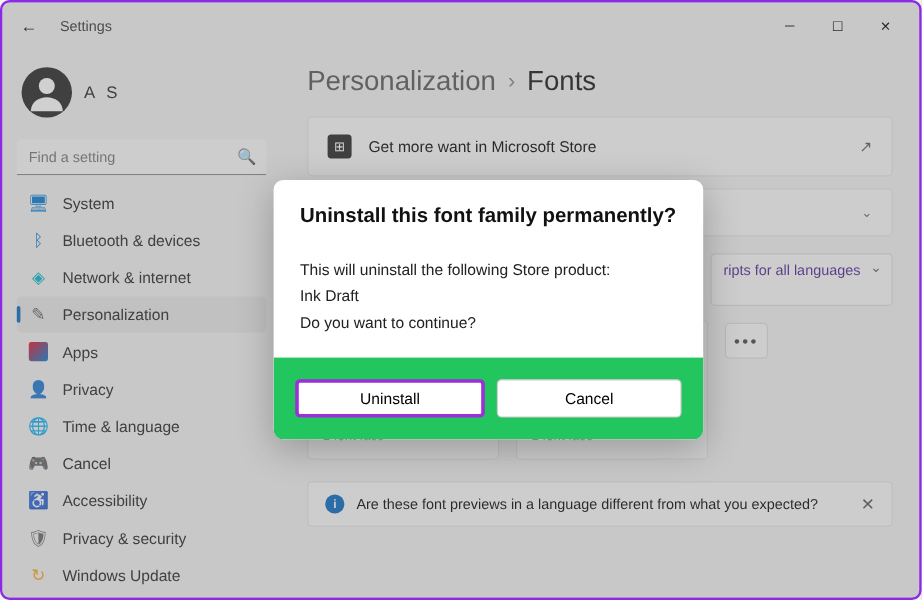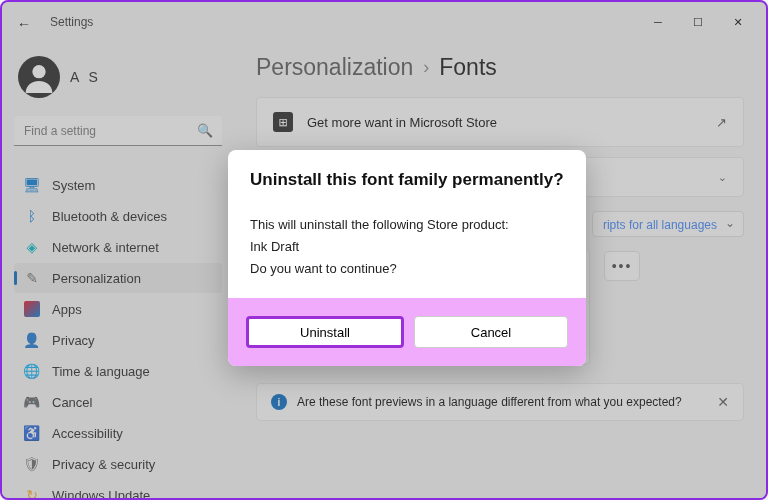--- a/index.html
+++ b/index.html
@@ -10,56 +10,56 @@
 .back-btn{width:28px;height:28px;display:flex;align-items:center;justify-content:center;font-size:14px;border-radius:4px}
 .app-title{font-size:12px;color:#333}
 .win-controls{display:flex;gap:0}
 .win-btn{width:40px;height:30px;display:flex;align-items:center;justify-content:center;font-size:11px}
 .content{display:flex;height:calc(100% - 40px)}
 .sidebar{width:232px;padding:8px 12px;overflow:hidden}
 .user-row{display:flex;align-items:center;gap:10px;padding:6px 4px 14px}
 .avatar{width:42px;height:42px;border-radius:50%;background:#222;display:flex;align-items:center;justify-content:center}
 .avatar svg{width:32px;height:32px}
 .user-name{font-size:14px;color:#222;letter-spacing:3px}
-.search-box{position:relative;margin:4px 0 24px}
+.search-box{position:relative;margin:4px 0 8px}
 .search-box input{width:100%;height:30px;padding:0 28px 0 10px;border:none;border-bottom:1px solid #888;background:#fafafa;font-size:12px;border-radius:4px 4px 0 0}
 .search-ico{position:absolute;right:8px;top:7px;font-size:13px;color:#555}
 .nav{margin-top:6px}
 .nav-item{display:flex;align-items:center;gap:12px;padding:7px 10px;border-radius:4px;font-size:13px;color:#222;margin-bottom:1px}
 .nav-item.active{background:#e8e8e8;position:relative}
 .nav-item.active::before{content:"";position:absolute;left:0;top:8px;bottom:8px;width:3px;background:#0067c0;border-radius:2px}
 .nav-ico{width:16px;height:16px;display:flex;align-items:center;justify-content:center;font-size:14px}
 .main{flex:1;padding:8px 22px 0;overflow:hidden}
 .breadcrumb{display:flex;align-items:center;gap:10px;font-size:23px;margin:4px 0 16px}
 .bc-parent{color:#555;font-weight:400}
 .bc-sep{color:#888;font-size:18px}
 .bc-current{font-weight:400;color:#111}
 .store-card{background:#fbfbfb;border:1px solid #e5e5e5;border-radius:4px;padding:14px 16px;display:flex;align-items:center;gap:14px;margin-bottom:10px}
 .store-ico{width:20px;height:20px;background:#222;border-radius:3px;display:flex;align-items:center;justify-content:center;color:#fff;font-size:11px}
 .store-text{flex:1;font-size:13px}
 .open-ico{font-size:13px;color:#555}
 .expander{background:#fbfbfb;border:1px solid #e5e5e5;border-radius:4px;height:40px;display:flex;align-items:center;justify-content:flex-end;padding:0 16px;margin-bottom:14px}
 .chev{color:#666;font-size:11px}
 .filter-row{display:flex;justify-content:flex-end;margin-bottom:12px}
-.filter-dd{background:#fbfbfb;border:1px solid #ddd;border-radius:4px;padding:6px 26px 4px 10px;font-size:12px;position:relative;color:#3b82f6}
+.filter-dd{background:#fbfbfb;border:1px solid #ddd;border-radius:4px;padding:6px 26px 22px 10px;font-size:12px;position:relative;color:#4c1d95}
 .filter-dd::after{content:"⌄";position:absolute;right:8px;top:4px;font-size:12px;color:#666}
 .cards-row{display:flex;gap:14px;align-items:flex-start}
 .font-card{width:160px;background:#fbfbfb;border:1px solid #e5e5e5;border-radius:4px;padding:12px}
 .preview{font-family:"Segoe Script",cursive;font-size:15px;color:#333;height:58px;overflow:hidden}
 .font-name{font-size:12px;font-weight:600;margin-top:6px}
 .font-faces{font-size:11px;color:#666}
 .more-btn{width:36px;height:30px;background:#fbfbfb;border:1px solid #ddd;border-radius:4px;display:flex;align-items:center;justify-content:center;font-size:14px;letter-spacing:2px;color:#444;margin-top:2px}
 .lang-banner{margin-top:18px;background:#fbfbfb;border:1px solid #e5e5e5;border-radius:4px;padding:10px 14px;display:flex;align-items:center;gap:10px;font-size:12px}
 .info-ico{width:16px;height:16px;border-radius:50%;background:#0067c0;color:#fff;display:flex;align-items:center;justify-content:center;font-size:10px;font-weight:bold}
 .banner-close{margin-left:auto;font-size:14px;color:#555}
 .dialog{position:absolute;z-index:10;left:226px;top:148px;width:358px;background:#fff;border-radius:8px;box-shadow:0 8px 30px rgba(0,0,0,0.25);overflow:hidden}
 .dlg-body{padding:20px 22px 18px}
 .dlg-title{font-size:17px;font-weight:600;margin-bottom:24px;color:#111}
 .dlg-text{font-size:13px;color:#222;line-height:1.7}
-.dlg-footer{background:#f0abfc;padding:18px 18px;display:flex;gap:10px}
+.dlg-footer{background:#22c55e;padding:18px 18px;display:flex;gap:10px}
 .dlg-btn{flex:1;height:32px;background:#fff;border:1px solid #ccc;border-radius:4px;font-size:13px;display:flex;align-items:center;justify-content:center;cursor:pointer}
 .dlg-btn.primary{border:3px solid #9b30d9}
 .c-sys{color:#0078d4}.c-net{color:#00b7c3}.c-pen{color:#666}.c-app{background:linear-gradient(135deg,#e81123,#0078d4);border-radius:2px}.c-acc{color:#107c10}.c-time{color:#0078d4}.c-game{color:#888}.c-a11y{color:#0078d4}.c-priv{color:#666}.c-upd{color:#faa61a}
 </style>
 </head>
 <body>
 
 <div class="titlebar">
   <div class="tb-left">
     <div class="back-btn">←</div>

